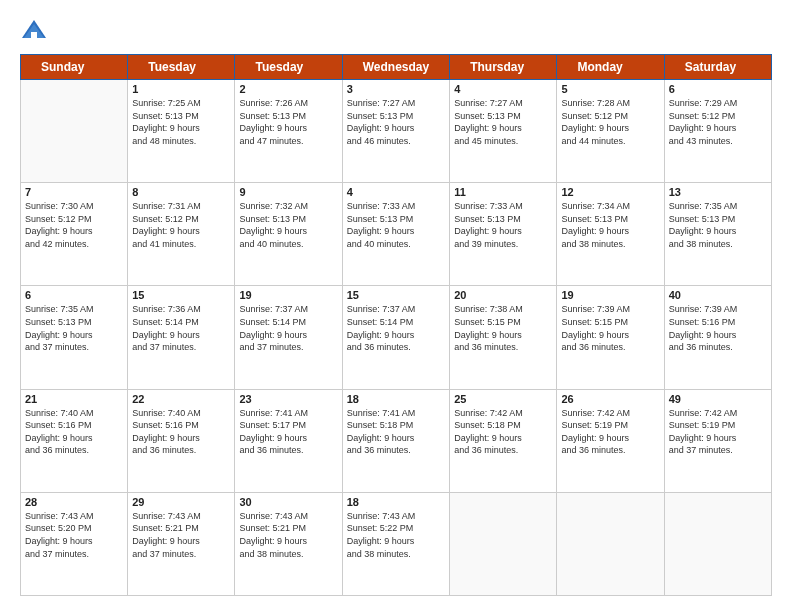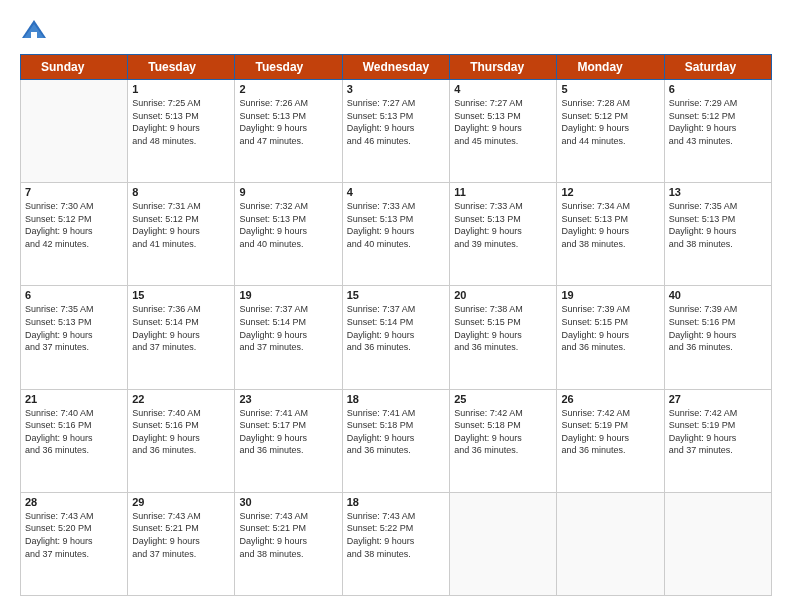--- a/index.html
+++ b/index.html
@@ -239,21 +239,21 @@
           </td>
           <td>
             <div class="day-number">25</div>
             <div class="day-info">Sunrise: 7:42 AM<br>Sunset: 5:18 PM<br>Daylight: 9 hours<br>and 36 minutes.</div>
           </td>
           <td>
             <div class="day-number">26</div>
             <div class="day-info">Sunrise: 7:42 AM<br>Sunset: 5:19 PM<br>Daylight: 9 hours<br>and 36 minutes.</div>
           </td>
           <td>
-            <div class="day-number">27</div>
+            <div class="day-number">49</div>
             <div class="day-info">Sunrise: 7:42 AM<br>Sunset: 5:19 PM<br>Daylight: 9 hours<br>and 37 minutes.</div>
           </td>
         </tr>
         <tr>
           <td>
             <div class="day-number">28</div>
             <div class="day-info">Sunrise: 7:43 AM<br>Sunset: 5:20 PM<br>Daylight: 9 hours<br>and 37 minutes.</div>
           </td>
           <td>
             <div class="day-number">29</div>

